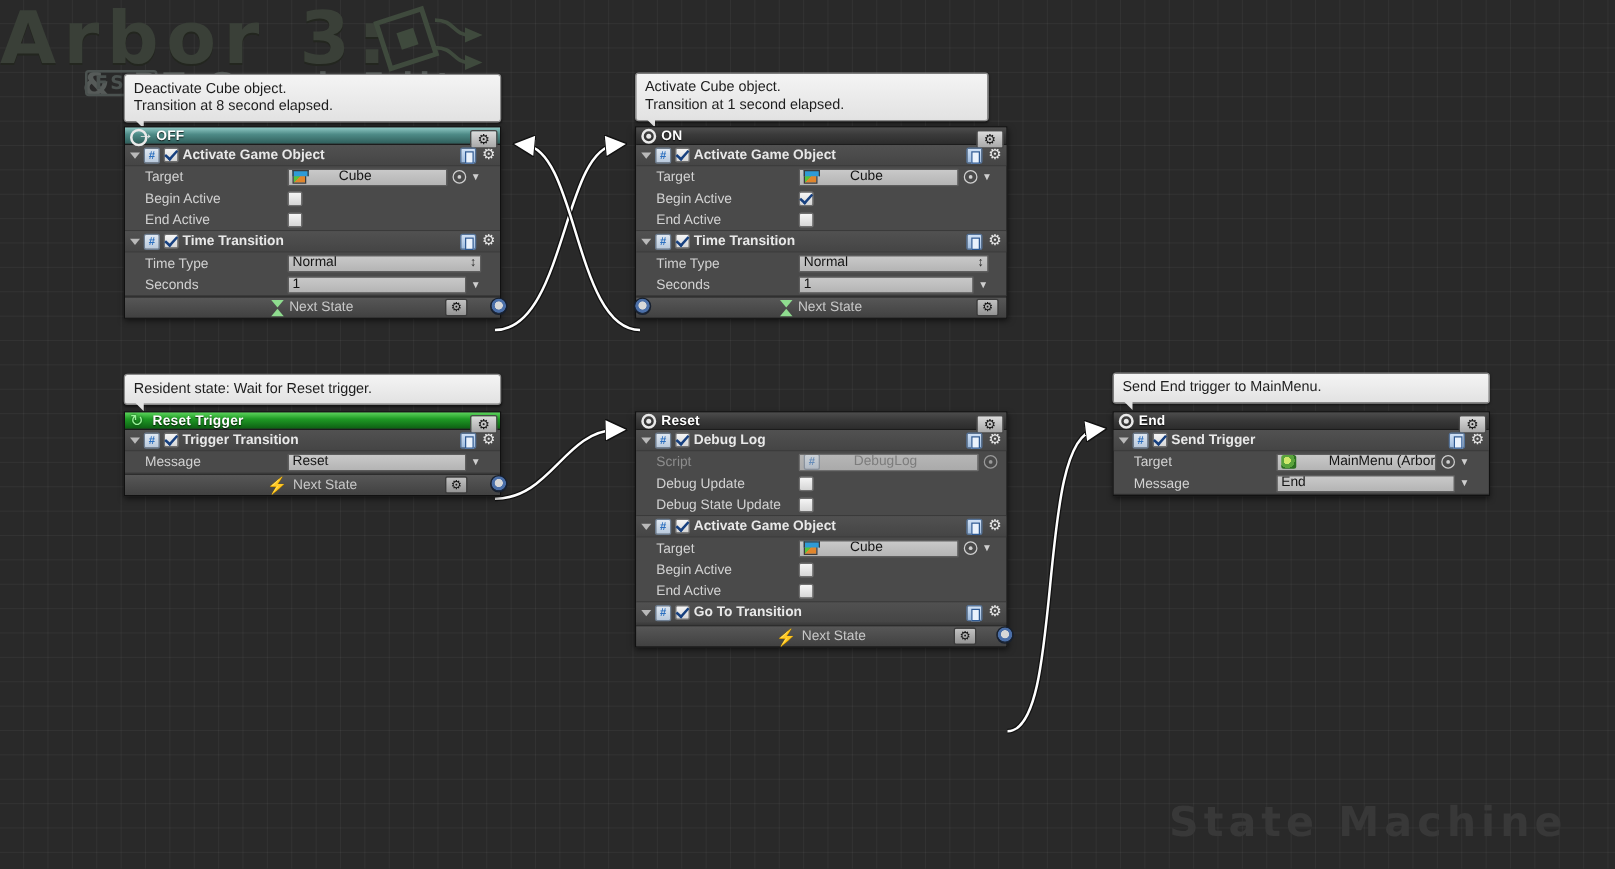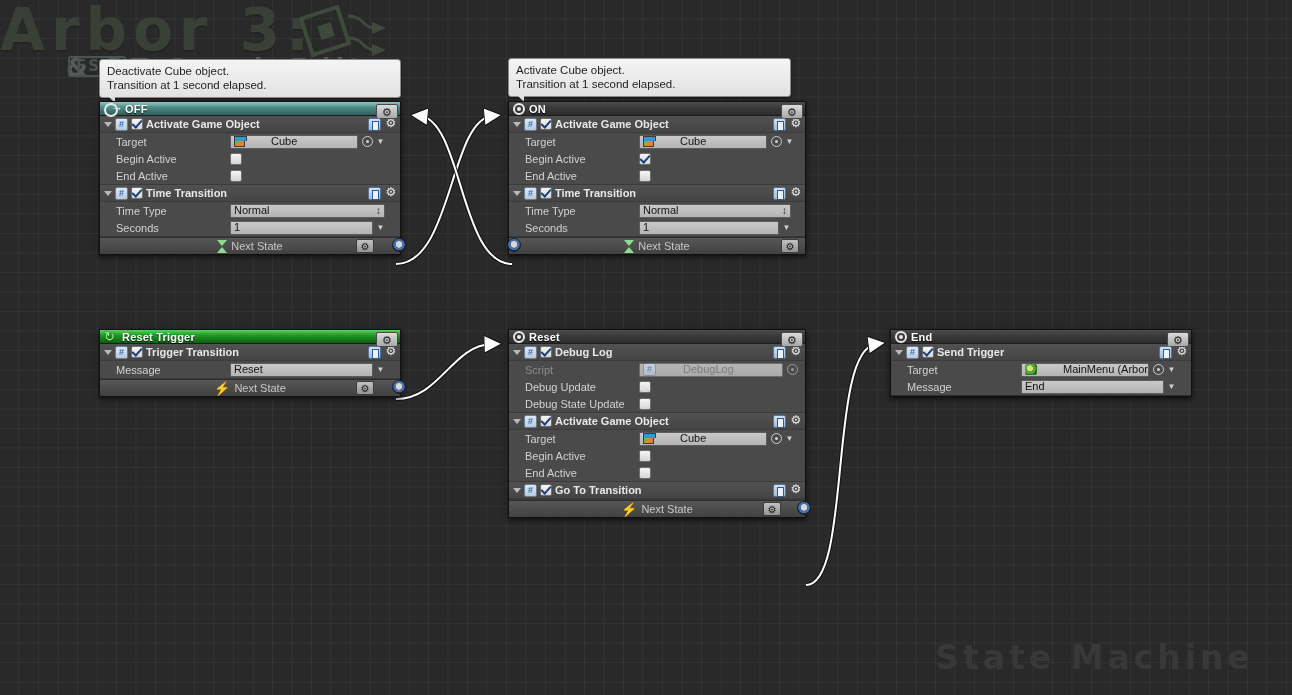--- a/index.html
+++ b/index.html
@@ -355,29 +355,35 @@
     </g>
 
     <g>
       <path d="M806,585 C852,585 828,350 876,344" fill="none" stroke="#111" stroke-width="4"></path>
       <path d="M806,585 C852,585 828,350 876,344" fill="none" stroke="#fff" stroke-width="2" marker-end="url(#arr)"></path>
     </g>
   </svg>
 
   <div class="comment" style="left:99px;top:59px;width:302px;">
     <div style="white-space:pre-line;">Deactivate Cube object.
-Transition at 1 second elapsed.</div>
+Transition at 8 second elapsed.</div>
   </div>
 
   <div class="comment" style="left:508px;top:58px;width:283px;">
     <div style="white-space:pre-line;">Activate Cube object.
 Transition at 1 second elapsed.</div>
   </div>
 
-
+  <div class="comment" style="left:99px;top:299px;width:302px;">
+    <div>Resident state: Wait for Reset trigger.</div>
+  </div>
+
+  <div class="comment" style="left:890px;top:298px;width:302px;">
+    <div>Send End trigger to MainMenu.</div>
+  </div>
 
   <div class="node" style="left:99px;top:101px;width:302px;">
     <div class="node-head head-teal">
       <span class="start-ic"></span>
       <span class="title">OFF</span>
       <span class="gear-box">⚙</span>
     </div>
     <div class="node-body">
 
       <div class="behav">

